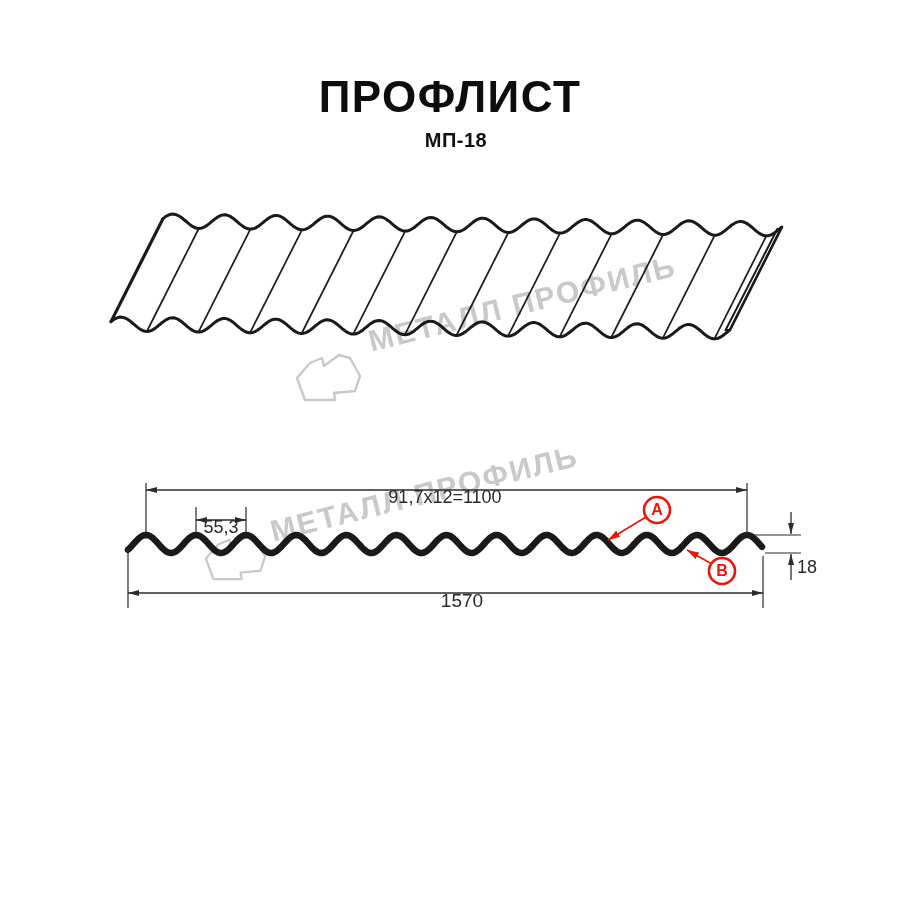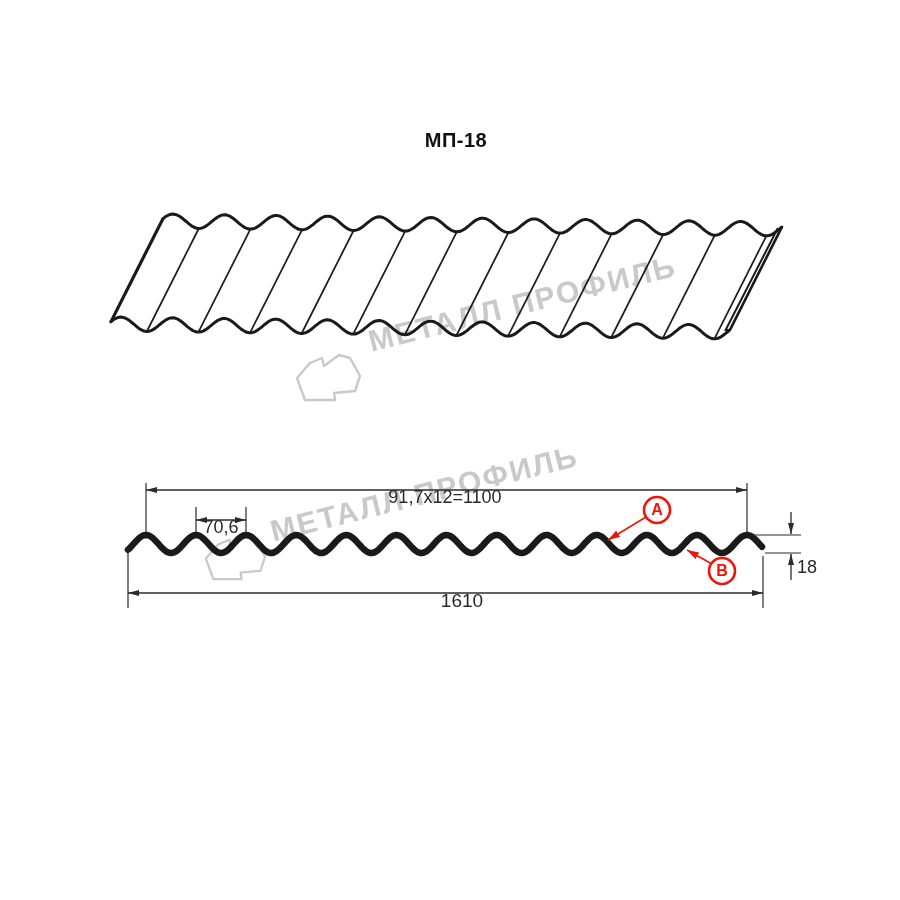--- a/index.html
+++ b/index.html
@@ -86,24 +86,25 @@
       </g>
     <g id="gred">
         <circle cx="657" cy="510" r="13" fill="none" stroke="#f01408" stroke-width="2.6"></circle>
         <circle cx="722" cy="571" r="13" fill="none" stroke="#f01408" stroke-width="2.6"></circle>
         <line x1="646" y1="517" x2="608" y2="540" stroke="#f01408" stroke-width="1.6" marker-end="url(#arR)"></line>
         <line x1="712" y1="564" x2="687" y2="550" stroke="#f01408" stroke-width="1.6" marker-end="url(#arR)"></line>
       </g>
   </svg>
 
   <div class="layer z3" style="pointer-events:none">
+    <div class="abs title">ПРОФЛИСТ</div>
     <div class="abs subtitle">МП-18</div>
 
     <div class="abs dimlabel dimc" style="left:345px;top:467px;width:200px">91,7x12=1100</div>
-    <div class="abs dimlabel dimc" style="left:186px;top:497px;width:70px">70,6</div>
-    <div class="abs dimlabel dimc" style="left:414px;top:570px;width:96px;font-size:19px">1610</div>
+    <div class="abs dimlabel dimc" style="left:186px;top:497px;width:70px">55,3</div>
+    <div class="abs dimlabel dimc" style="left:414px;top:570px;width:96px;font-size:19px">1570</div>
     <div class="abs dimlabel" style="left:797px;top:557px;font-size:18px">18</div>
 
     <div class="abs mletter" id="mA" style="left: 644px; top: 501px; color: rgb(240, 20, 8);">A</div>
     <div class="abs mletter" id="mB" style="left: 709px; top: 562px; color: rgb(240, 20, 8);">B</div>
 
   </div>
 </div>
 
 </body></html>

